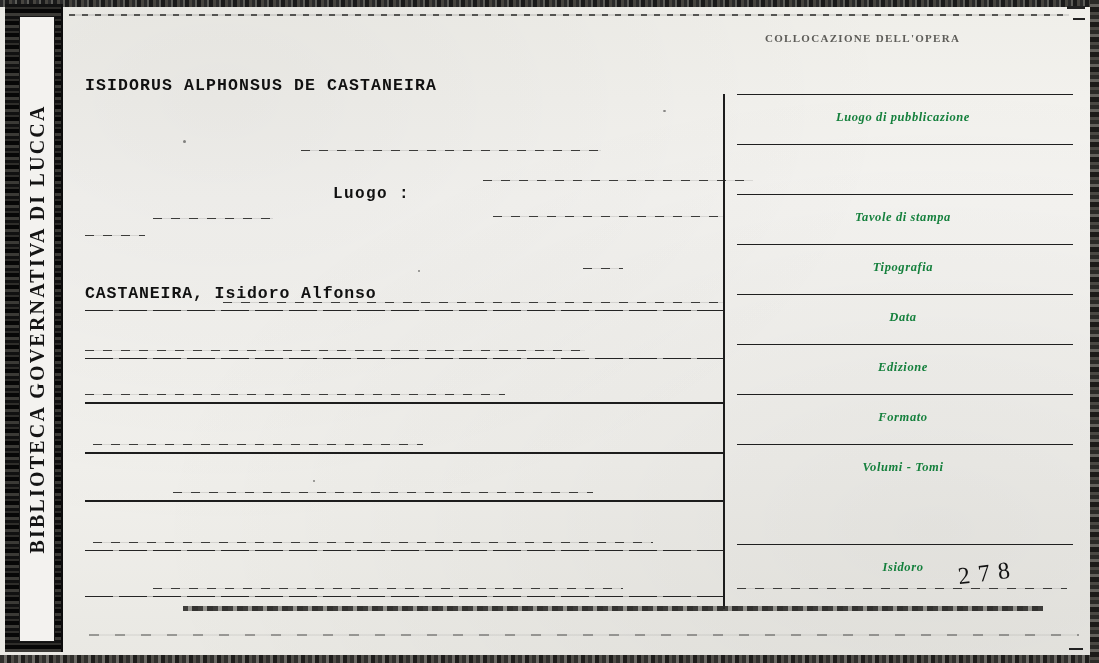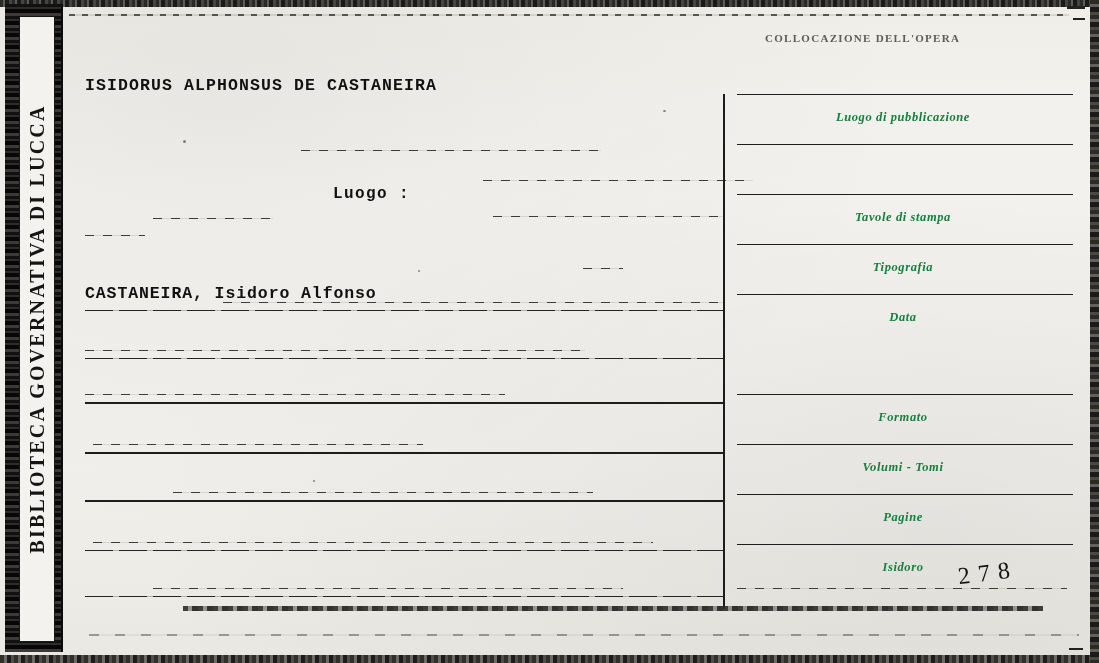--- a/index.html
+++ b/index.html
@@ -307,31 +307,31 @@
         <div class="flabel">Tavole di stampa</div>
       </div>
       <div class="field-row" style="top:236px;">
         <div class="fline"></div>
         <div class="flabel">Tipografia</div>
       </div>
       <div class="field-row" style="top:286px;">
         <div class="fline"></div>
         <div class="flabel">Data</div>
       </div>
+      <div class="field-row" style="top:336px;">
+        <div class="fline"></div>
+        <div class="flabel">Edizione</div>
+      </div>
       <div class="field-row" style="top:436px;">
         <div class="fline"></div>
         <div class="flabel">Volumi - Tomi</div>
       </div>
       <div class="field-row" style="top:386px;">
         <div class="fline"></div>
         <div class="flabel">Formato</div>
-      </div>
-      <div class="field-row" style="top:486px;">
-        <div class="fline"></div>
-        <div class="flabel">Pagine</div>
       </div>
       <div class="field-row" style="top:536px;">
         <div class="fline"></div>
         <div class="flabel">Isidoro</div>
       </div>
 
       <div class="rule faint" style="left:14px; top:580px; width:330px;"></div>
 
       <div id="shelfmark">2 7 8</div>
     </div>

